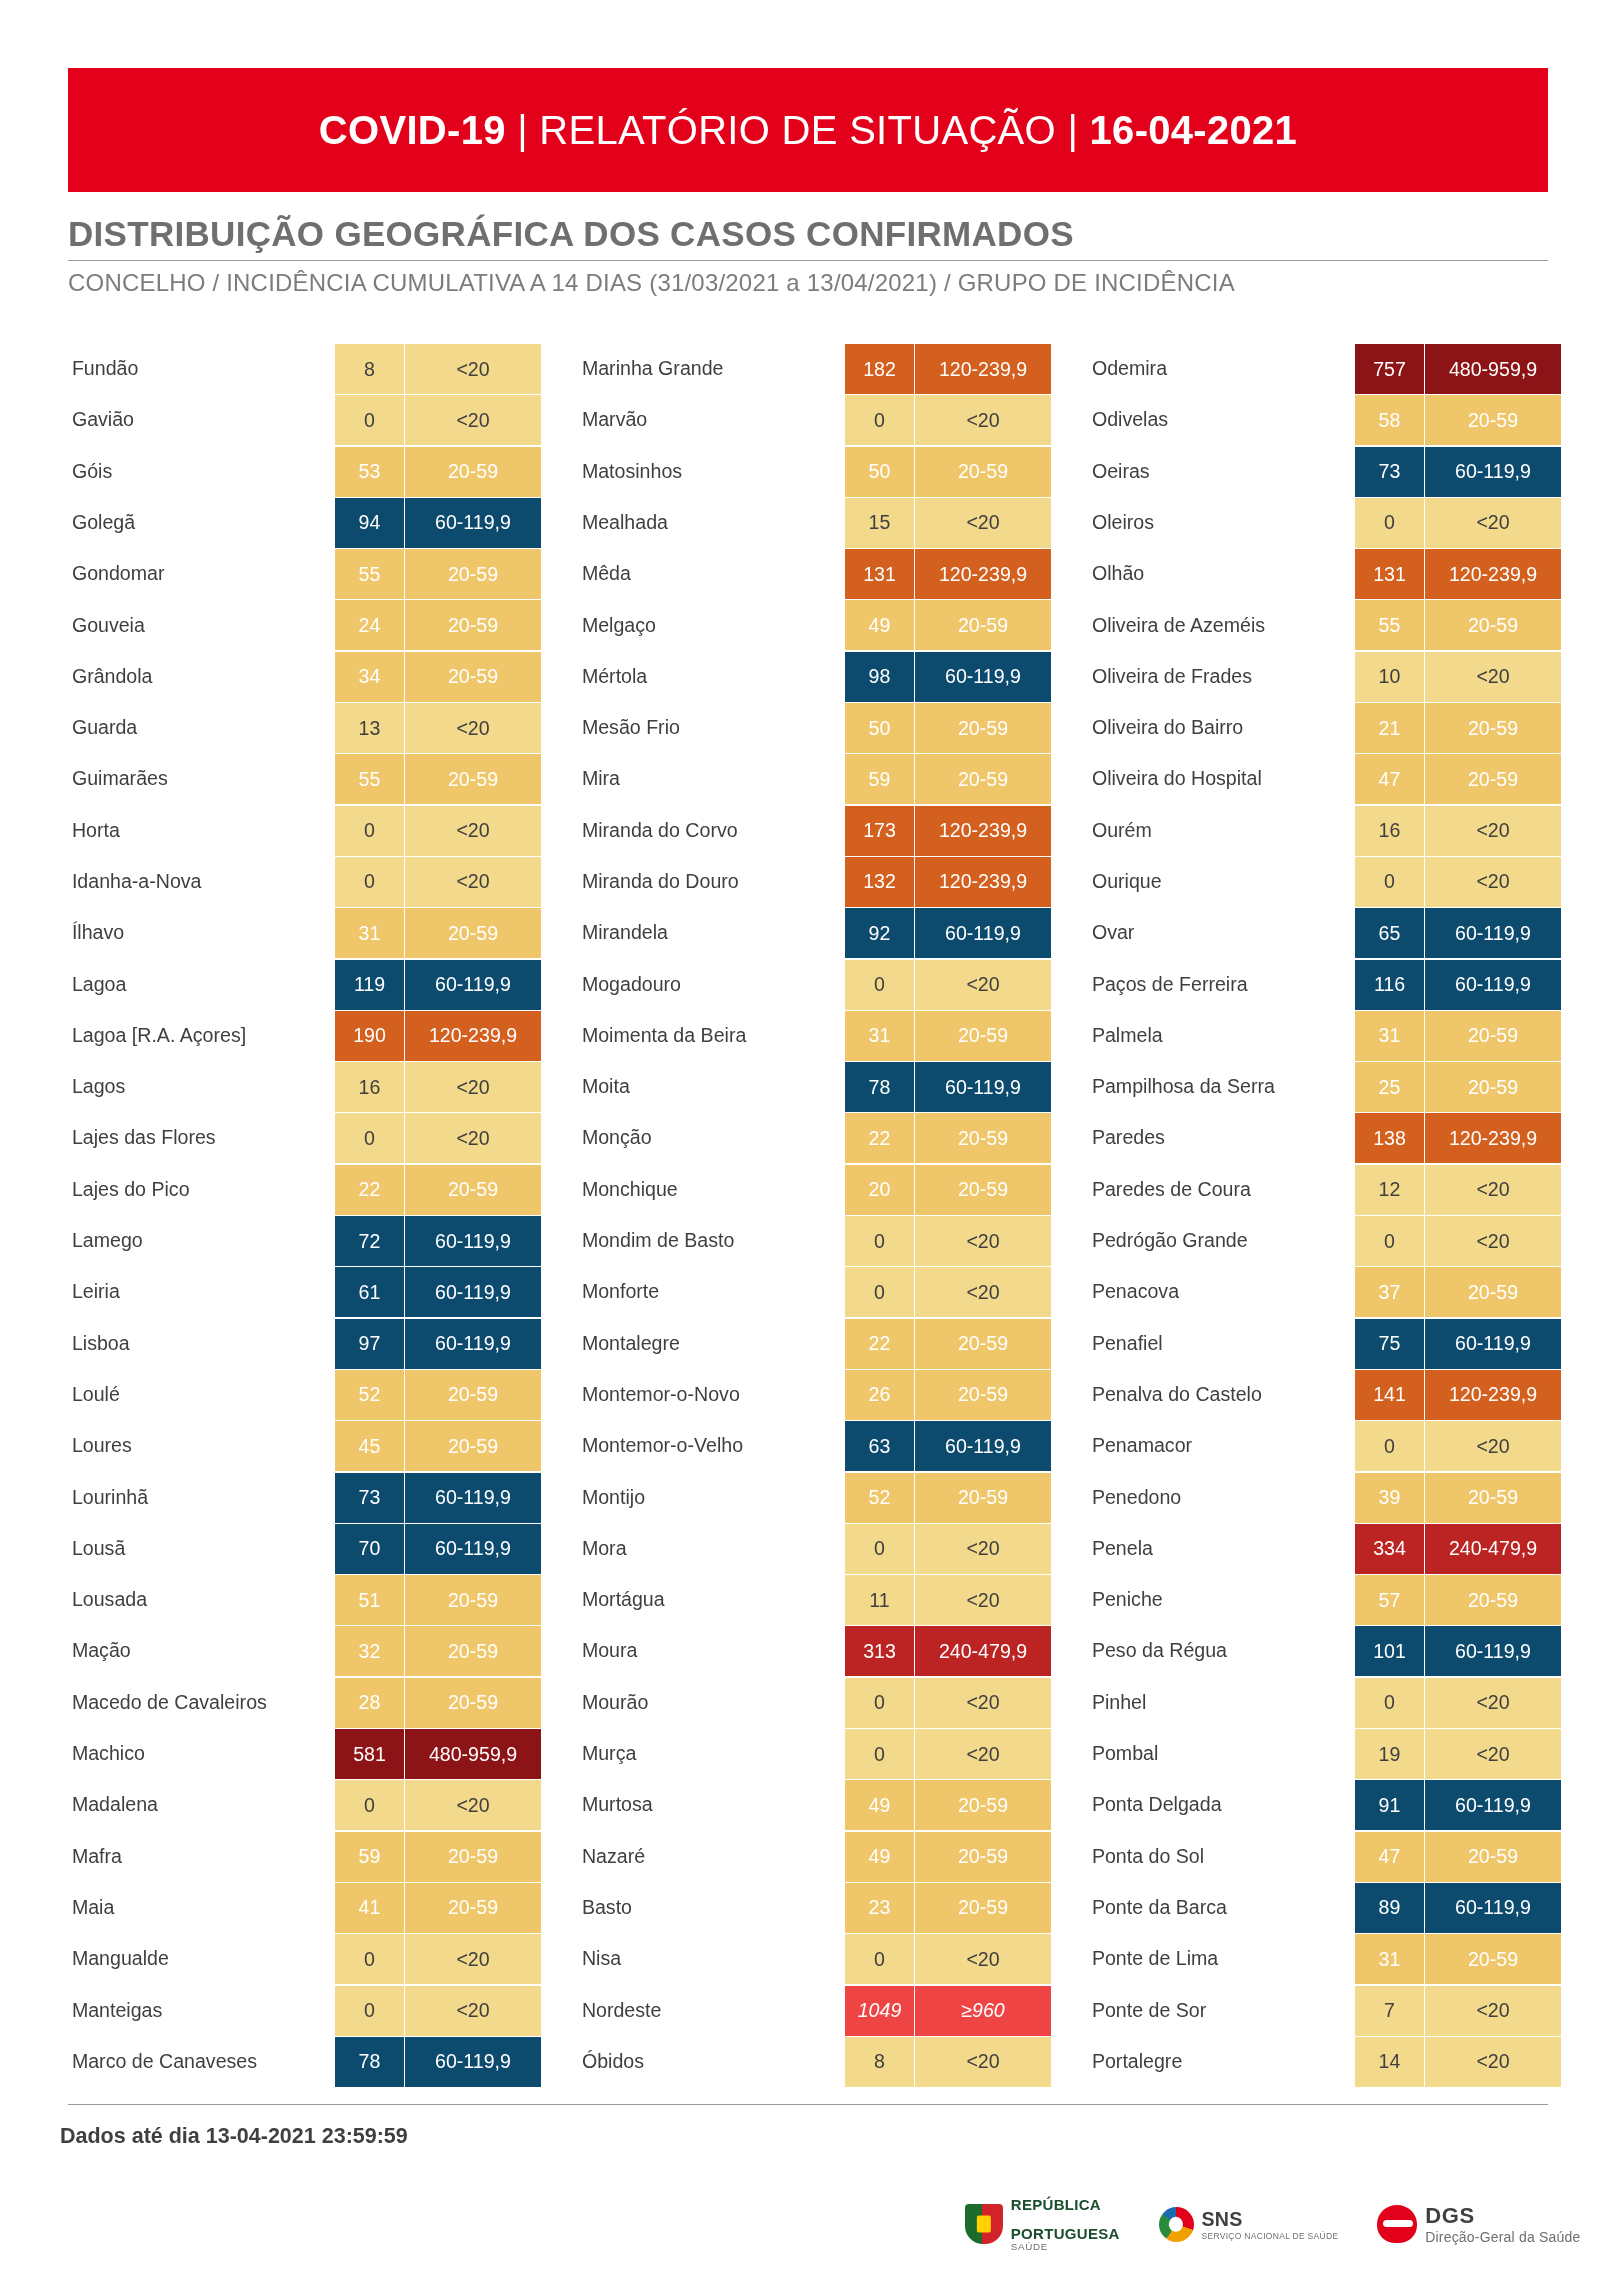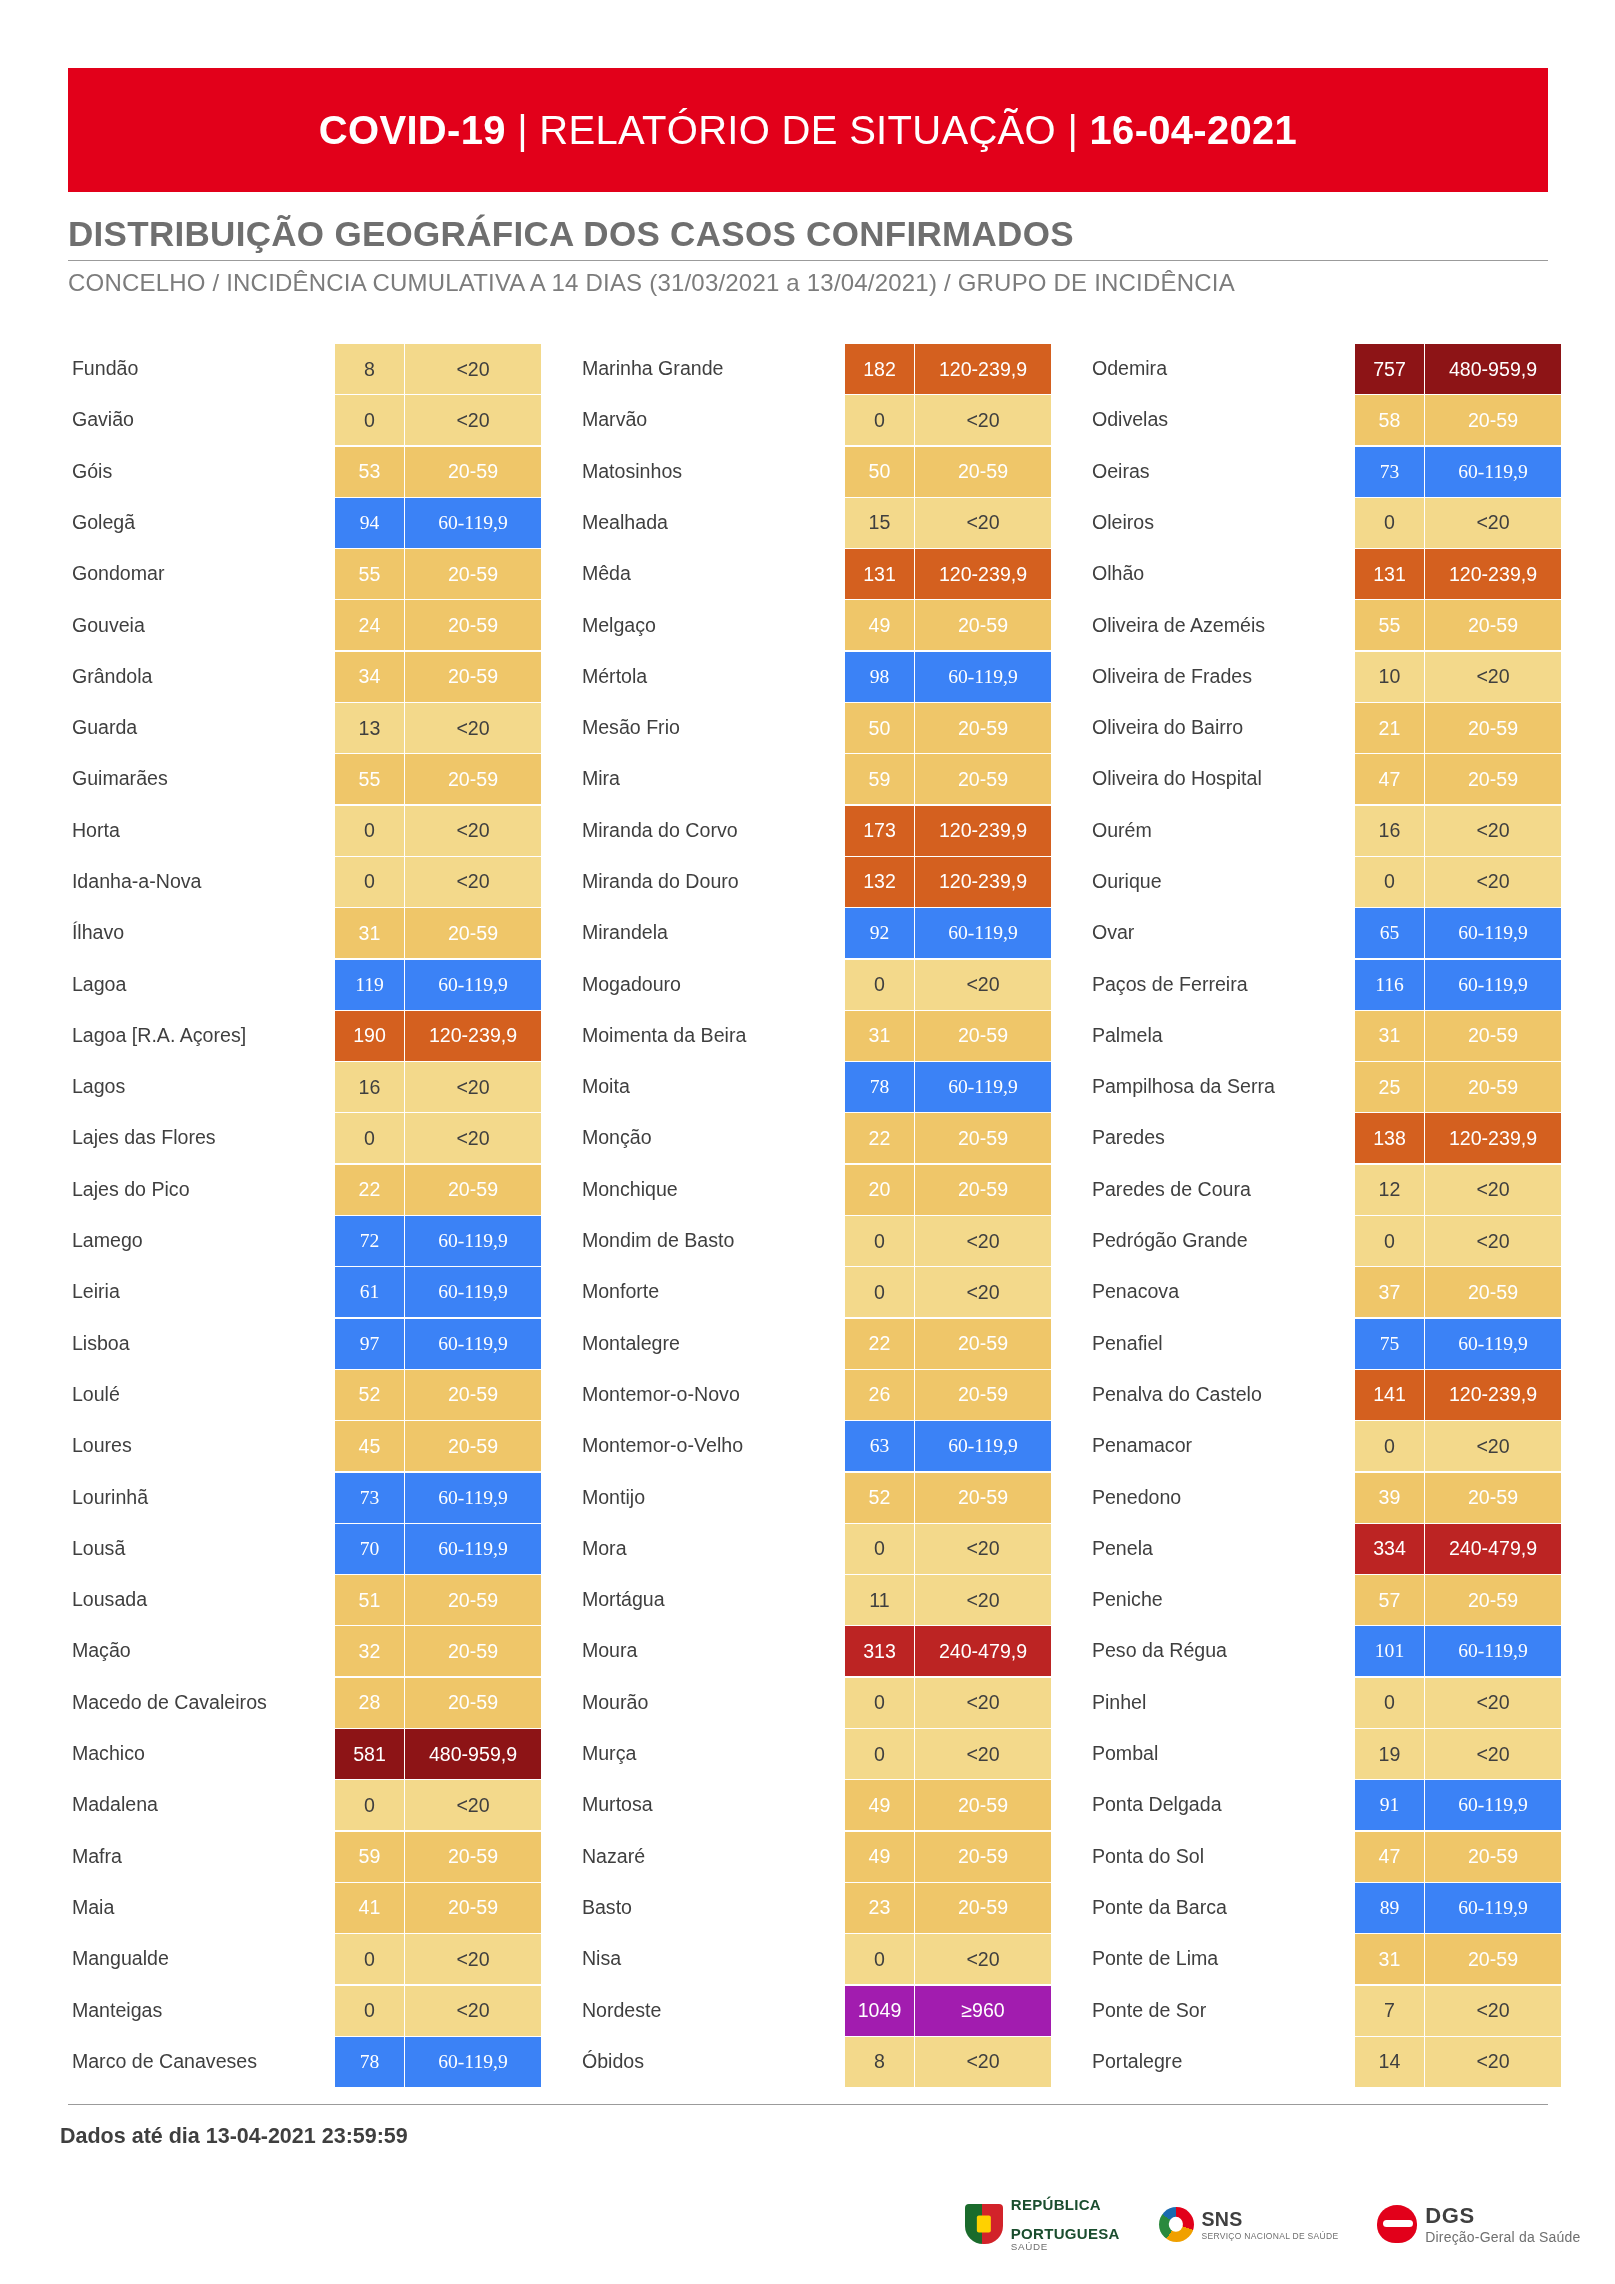--- a/index.html
+++ b/index.html
@@ -116,25 +116,25 @@
     align-items: center;
     justify-content: center;
     font-size: 19.6px;
     box-sizing: border-box;
     border-left: 1.3px solid #ffffff;
   }
 
   
   .g-lt20  { background: #f3d98b; color: #3f3f3f; }
   .g-20    { background: #efc669; color: #ffffff; }
-  .g-60    { background: #3b82f6; color: #ffffff; font-family: Liberation Serif, serif; }
+  .g-60    { background: #0c4a6e; color: #ffffff; }
   .g-120   { background: #d4601f; color: #ffffff; }
   .g-240   { background: #bc2423; color: #ffffff; }
   .g-480   { background: #8d1416; color: #ffffff; }
-  .g-960   { background: #a21caf; color: #ffffff; }
+  .g-960   { background: #ef4444; color: #ffffff; font-style: italic; }
 
   
   .footer-rule {
     position: absolute;
     left: 68px;
     top: 2104px;
     width: 1480px;
     border-top: 1.3px solid #9b9b9b;
   }
   .footer-note {

